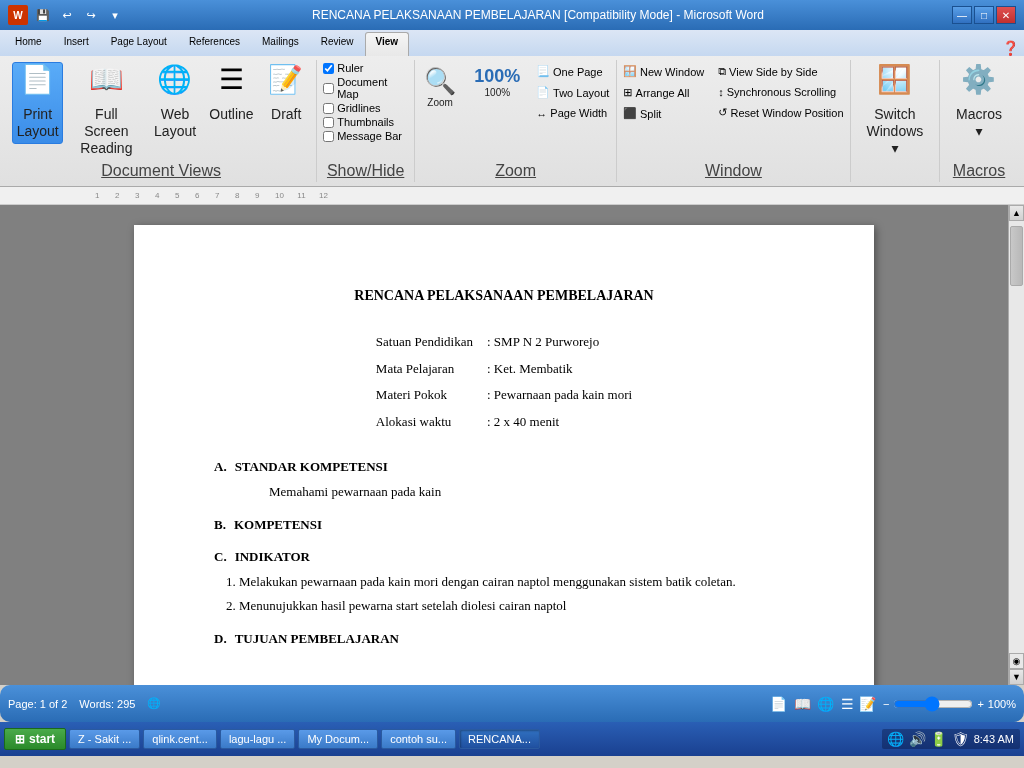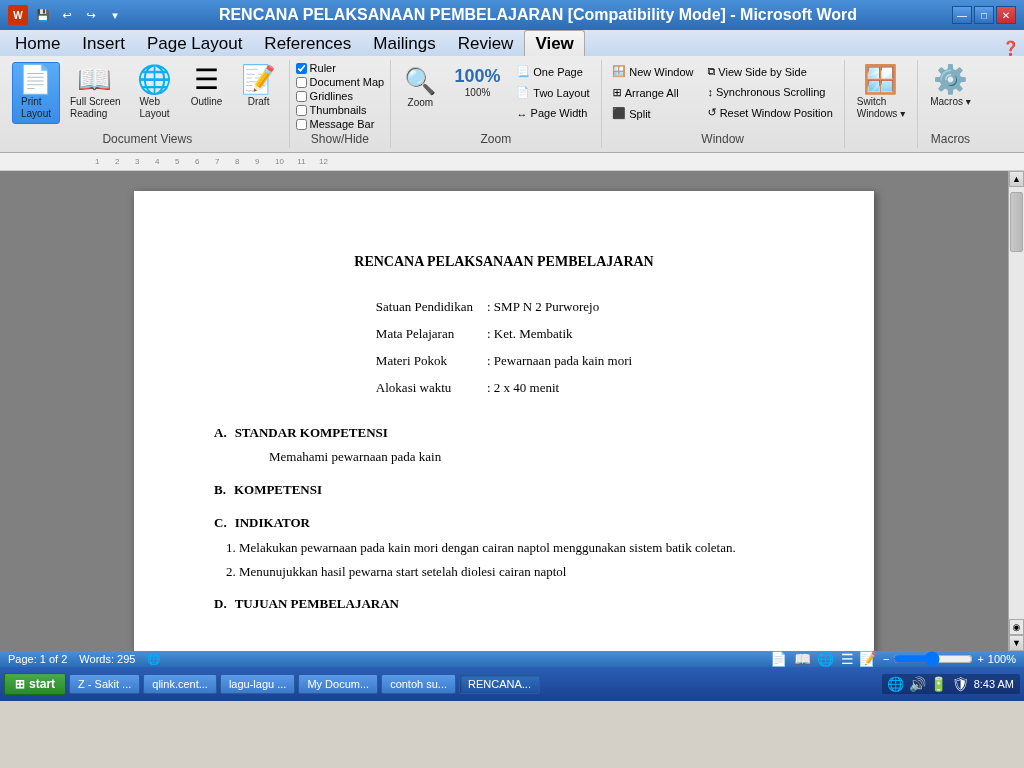--- a/index.html
+++ b/index.html
@@ -17,31 +17,31 @@
     }
     .title-bar-left { display: flex; align-items: center; gap: 6px; }
     .title-bar-icon { width: 20px; height: 20px; background: #cc3300; border-radius: 2px; display: flex; align-items: center; justify-content: center; font-size: 10px; color: white; font-weight: bold; }
     .title-bar-controls { display: flex; gap: 2px; }
     .title-btn { width: 20px; height: 18px; background: linear-gradient(to bottom, #5aa0e8, #3070c0); border: 1px solid #1a5090; color: white; font-size: 10px; cursor: pointer; display: flex; align-items: center; justify-content: center; }
     .qa-btn { width: 18px; height: 18px; display: flex; align-items: center; justify-content: center; font-size: 11px; color: white; cursor: pointer; }
 
     
     .ribbon { background: linear-gradient(to bottom, #f0f0f0, #e0e0e0); border-bottom: 1px solid #aaa; }
     .ribbon-tabs { display: flex; background: linear-gradient(to bottom, #dce6f5, #c5d8f0); height: 26px; align-items: flex-end; padding-left: 4px; }
-    .ribbon-tab { padding: 3px 10px 2px; font-size: 17px; cursor: pointer; border: 1px solid transparent; border-bottom: none; border-radius: 3px 3px 0 0; }
+    .ribbon-tab { padding: 3px 10px 9px; font-size: 10px; cursor: pointer; border: 1px solid transparent; border-bottom: none; border-radius: 3px 3px 0 0; }
     .ribbon-tab.active { background: linear-gradient(to bottom, #f5f5f5, #e8e8e8); border-color: #aaa; color: #000; font-weight: bold; }
     .ribbon-content { display: flex; padding: 4px 6px; gap: 0; align-items: stretch; min-height: 96px; }
     .ribbon-group { display: flex; flex-direction: column; align-items: center; padding: 2px 6px; border-right: 1px solid #ccc; min-width: 60px; }
-    .ribbon-group-label { font-size: 12px; color: #444; margin-top: auto; padding-top: 2px; }
+    .ribbon-group-label { font-size: 16px; color: #444; margin-top: auto; padding-top: 2px; text-decoration: underline; }
     .ribbon-group-content { display: flex; align-items: flex-start; gap: 4px; flex: 1; }
 
     
     .rb-large { display: flex; flex-direction: column; align-items: center; justify-content: flex-start; padding: 3px 5px; cursor: pointer; border: 1px solid transparent; border-radius: 3px; min-width: 48px; }
     .rb-large .icon { font-size: 28px; line-height: 1; }
-    .rb-large .label { font-size: 10px; color: #222; margin-top: 2px; line-height: 1.2; }
+    .rb-large .label { font-size: 14px; text-align: center; color: #222; margin-top: 12px; line-height: 1.2; }
     .rb-small { display: flex; flex-direction: row; align-items: center; padding: 2px 4px; cursor: pointer; border: 1px solid transparent; border-radius: 2px; white-space: nowrap; font-size: 11px; gap: 3px; }
 
     .ribbon-col { display: flex; flex-direction: column; gap: 2px; justify-content: flex-start; }
 
     .checkbox-group { display: flex; flex-direction: column; gap: 2px; }
     .cb-item { display: flex; align-items: center; gap: 3px; font-size: 11px; cursor: pointer; }
     .cb-item input { width: 11px; height: 11px; }
 
     
     .zoom-large { display: flex; flex-direction: column; align-items: center; padding: 3px 6px; cursor: pointer; border: 1px solid transparent; border-radius: 3px; }
@@ -66,21 +66,21 @@
     .doc-title { text-align: center; font-weight: bold; font-size: 14px; margin-bottom: 20px; }
     .doc-table { margin: 0 auto 20px auto; }
     .doc-table td { padding: 2px 6px; vertical-align: top; font-size: 13px; }
     .doc-section { margin-bottom: 12px; }
     .section-header { display: flex; gap: 8px; font-weight: bold; font-size: 13px; margin-bottom: 4px; }
     .section-body { margin-left: 55px; font-size: 13px; }
     .section-list { margin-left: 25px; }
     .section-list li { font-size: 13px; margin-bottom: 3px; }
 
     
-    .status-bar { background: linear-gradient(to bottom, #4a90d9, #2a6cb5); height: 16px; display: flex; align-items: center; padding: 0 8px; color: white; font-size: 11px; justify-content: space-between; }
+    .status-bar { background: linear-gradient(to bottom, #4a90d9, #2a6cb5); height: 37px; display: flex; align-items: center; padding: 0 8px; color: white; font-size: 11px; justify-content: space-between; border-radius: 10px; }
     .status-left { display: flex; gap: 12px; align-items: center; }
     .status-right { display: flex; gap: 6px; align-items: center; }
     .zoom-slider { display: flex; align-items: center; gap: 4px; }
 
     
     .taskbar { background: linear-gradient(to bottom, #2a5fb5, #1a4090); height: 34px; display: flex; align-items: center; padding: 0 4px; gap: 3px; }
     .start-btn { background: linear-gradient(to bottom, #4aaa4a, #2a8a2a); border: 1px solid #1a6a1a; color: white; font-weight: bold; padding: 3px 10px; border-radius: 2px; font-size: 12px; cursor: pointer; display: flex; align-items: center; gap: 4px; }
     .taskbar-item { background: linear-gradient(to bottom, #5a9ae8, #3a7ac8); border: 1px solid #2a5aa0; color: white; padding: 3px 8px; font-size: 11px; cursor: pointer; border-radius: 2px; max-width: 130px; overflow: hidden; text-overflow: ellipsis; white-space: nowrap; }
     .taskbar-item.active { background: linear-gradient(to bottom, #3070c0, #2050a0); box-shadow: inset 1px 1px 2px rgba(0,0,0,0.3); }
     .taskbar-spacer { flex: 1; }
@@ -94,21 +94,21 @@
 <body>
 
 <div class="title-bar">
   <div class="title-bar-left">
     <div class="title-bar-icon">W</div>
     <div class="qa-btn">💾</div>
     <div class="qa-btn">↩</div>
     <div class="qa-btn">↪</div>
     <div class="qa-btn">▾</div>
   </div>
-  <div style="font-size:16px;font-weight:bold;">RENCANA PELAKSANAAN PEMBELAJARAN [Compatibility Mode] - Microsoft Word</div>
+  <div style="font-size:12px;">RENCANA PELAKSANAAN PEMBELAJARAN [Compatibility Mode] - Microsoft Word</div>
   <div class="title-bar-controls">
     <button class="title-btn">—</button>
     <button class="title-btn">□</button>
     <button class="title-btn" style="background:linear-gradient(to bottom,#e05050,#c03030);">✕</button>
   </div>
 </div>
 
 <div class="ribbon">
   <div class="ribbon-tabs">
     <div class="ribbon-tab">Home</div>

